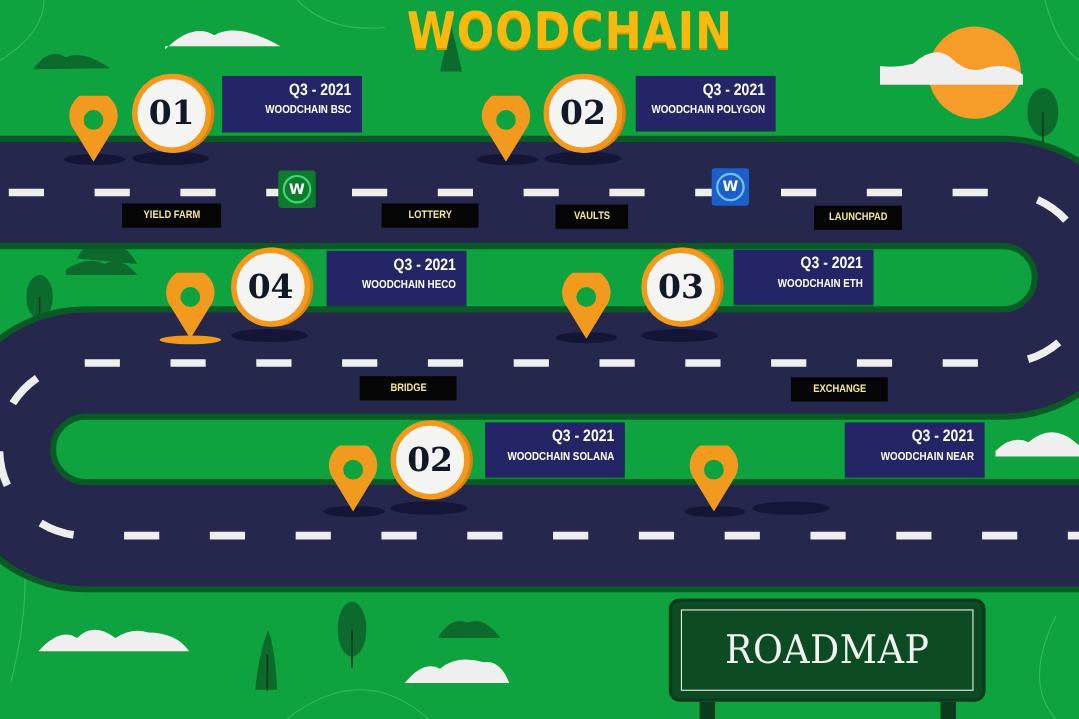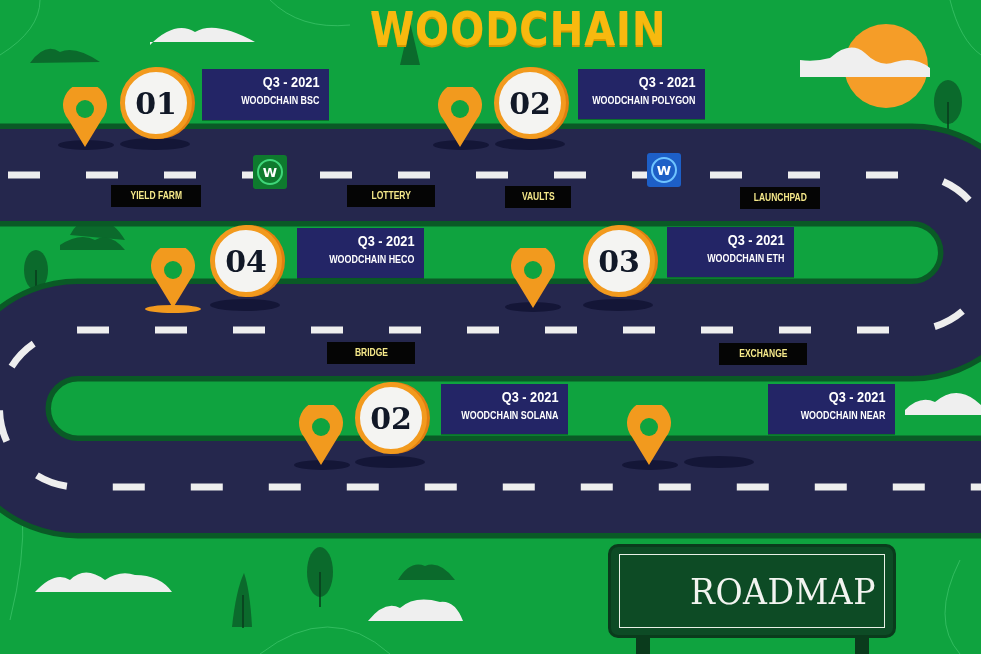--- a/index.html
+++ b/index.html
@@ -7,21 +7,21 @@
   .scene{position:absolute;left:0;top:0;width:981px;height:654px;}
   .title{position:absolute;left:370px;top:2px;width:245px;text-align:center;font-family:"DejaVu Sans",sans-serif;font-weight:bold;font-size:40px;letter-spacing:1px;color:#f7b90f;transform:scaleY(1.15);transform-origin:top;text-shadow:0 2px 0 #d89a00;}
   .infobox{position:absolute;background:#232566;color:#fff;text-align:right;box-shadow:0 1px 0 rgba(0,0,0,.3);}
   .infobox .q{display:block;font-family:"Liberation Sans",sans-serif;font-weight:bold;font-size:15px;margin-top:4px;transform:scaleX(.85);}
   .infobox .n{display:block;font-family:"Liberation Sans",sans-serif;font-weight:bold;font-size:10.5px;margin-top:4px;transform:scaleX(.85);}
   .badge{position:absolute;width:62px;height:62px;border-radius:50%;background:#f4f4f2;border:5px solid #f29a1e;box-shadow:3px 0 0 #e07f10;display:flex;align-items:center;justify-content:center;font-family:"DejaVu Serif",serif;font-weight:bold;font-size:30px;color:#111827;}
   .shadow{position:absolute;border-radius:50%;background:#141637;}
   .feature{position:absolute;background:#050505;color:#f6e98a;font-family:"Liberation Sans",sans-serif;font-weight:bold;font-size:10px;text-align:center;line-height:22px;height:22px;}
   .feature span{display:inline-block;transform:scaleX(.85);}
   .sign{position:absolute;left:608px;top:544px;width:288px;height:94px;background:#0d4b25;border-radius:10px;border:3px solid #0a3b1c;box-sizing:border-box;}
-  .sign-inner{position:absolute;left:8px;top:7px;right:8px;bottom:7px;border:1.5px solid #e8efe6;display:flex;align-items:center;justify-content:flex-end;}
+  .sign-inner{position:absolute;left:8px;top:7px;right:8px;bottom:7px;border:1.5px solid #e8efe6;display:flex;align-items:center;justify-content:center;}
   .sign-text{font-family:"DejaVu Serif",serif;color:#f2f4f0;font-size:36px;letter-spacing:0.5px;transform:scaleX(.92);}
   .post{position:absolute;top:638px;width:14px;height:16px;background:#0a3b1c;}
   .token{position:absolute;width:34px;height:34px;border-radius:3px;display:flex;align-items:center;justify-content:center;}
   .token .ring{width:22px;height:22px;border-radius:50%;display:flex;align-items:center;justify-content:center;color:#fff;font-weight:bold;font-size:13px;font-family:"DejaVu Sans",sans-serif;}
 </style>
 </head>
 <body>
 
 <div class="scene">
 

